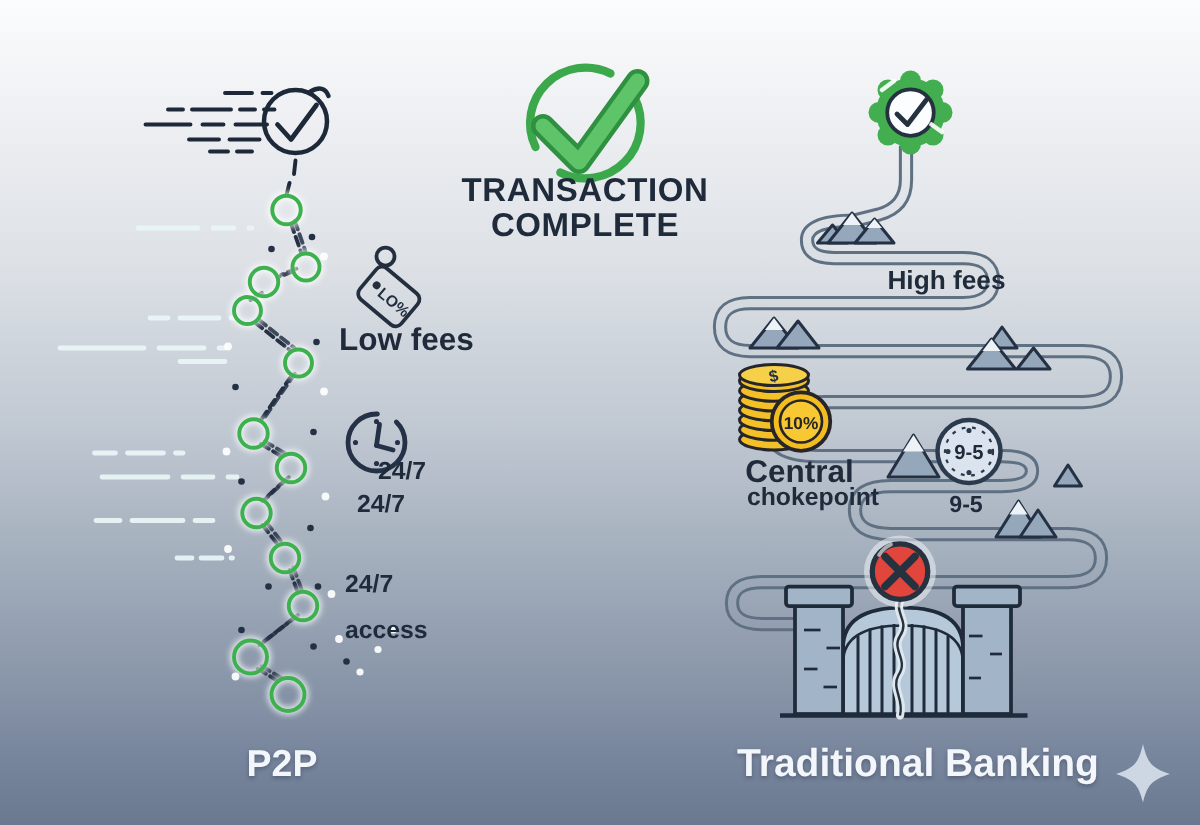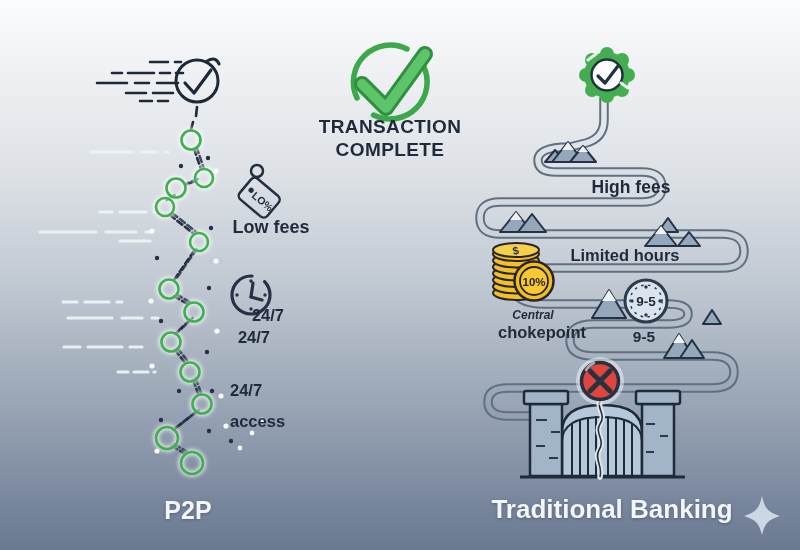--- a/index.html
+++ b/index.html
@@ -3,21 +3,21 @@
 <meta charset="utf-8">
 <style>
   html,body{margin:0;padding:0;background:#555;}
   .stage{
     position:relative;width:800px;height:550px;overflow:hidden;
     font-family:"Liberation Sans",sans-serif;
     background:linear-gradient(180deg,#fbfcfd 0%,#edeff2 15%,#dde1e6 32%,#c0c8d2 52%,#a3aebc 68%,#8a97aa 82%,#75839b 93%,#6a7890 100%);
   }
   .lbl{position:absolute;transform:translate(-50%,-50%);white-space:nowrap;
        color:#1f2a3a;font-weight:600;}
-  .lbl.caps{font-weight:700;letter-spacing:.4px;font-size:19px;}
+  .lbl.caps{font-weight:700;letter-spacing:.4px;font-size:22px;}
   .lbl.big{color:#f3f6fa;font-weight:700;font-size:26px;
            text-shadow:0 1px 3px rgba(25,35,55,.35);}
   .lbl.left-align{transform:translateY(-50%);}
   svg{position:absolute;left:0;top:0;}
   svg text{font-family:"Liberation Sans",sans-serif;}
 </style>
 </head>
 <body>
 
 <div class="stage">
@@ -274,28 +274,27 @@
     </g>
     <path d="M586,370 a18,18 0 0 1 8,-7" fill="none" stroke="#ffffff" stroke-width="2.5" opacity="0.6" stroke-linecap="round"></path>
   </g>
 
   <path d="M762,496 C765,509 768,512 780,516 C768,520 765,523 762,535 C759,523 756,520 744,516 C756,512 759,509 762,496 Z" fill="#ccd7e3"></path>
 </svg>
 
 <div class="lbl caps" style="left:390px;top:127px;">TRANSACTION</div>
 <div class="lbl caps" style="left:390px;top:150px;text-align:right;">COMPLETE</div>
 
-<div class="lbl" style="left:259px;top:227px;font-size:18px;padding-left:24px;">Low fees</div>
+<div class="lbl" style="left:259px;top:227px;font-size:21px;padding-left:24px;">Low fees</div>
 <div class="lbl" style="left:268px;top:315px;font-size:16.5px;">24/7</div>
 <div class="lbl" style="left:254px;top:337px;font-size:16.5px;">24/7</div>
 <div class="lbl left-align" style="left:230px;top:390px;font-size:16.5px;">24/7</div>
 <div class="lbl left-align" style="left:230px;top:409px;font-size:16.5px;margin-top:12px;">access</div>
 
 <div class="lbl" style="left:613px;top:187px;font-size:17.5px;padding-left:36px;">High fees</div>
-<div class="lbl" style="left:625px;top:255px;font-size:16.5px;">Limited hours</div>
-<div class="lbl" style="left:533px;top:315px;font-size:12px;font-style:italic;">Central</div>
+<div class="lbl" style="left:533px;top:315px;font-size:21px;">Central</div>
 <div class="lbl" style="left:542px;top:332px;font-size:16.5px;">chokepoint</div>
 <div class="lbl" style="left:644px;top:337px;font-size:15.5px;">9-5</div>
 
 <div class="lbl big" style="left:188px;top:510px;font-size:25px;">P2P</div>
 <div class="lbl big" style="left:612px;top:509px;text-align:right;">Traditional Banking</div>
 
 </div>
 
 </body></html>

